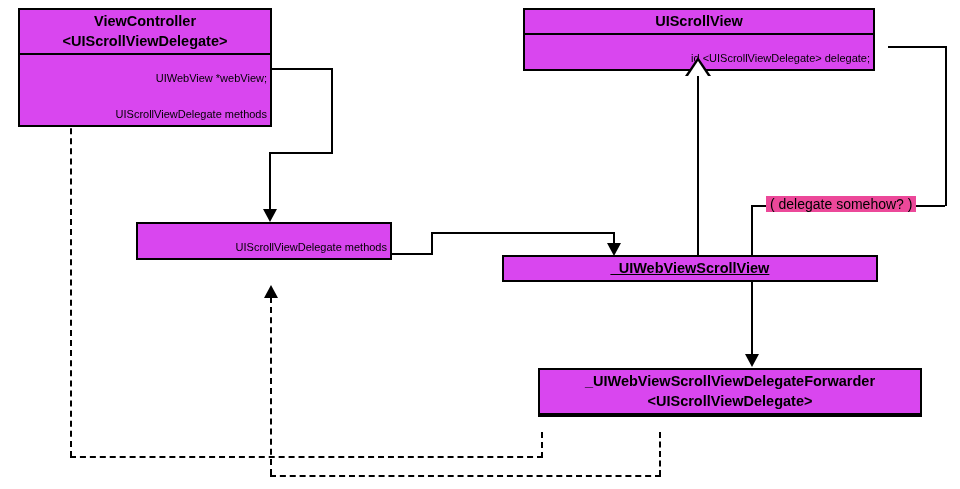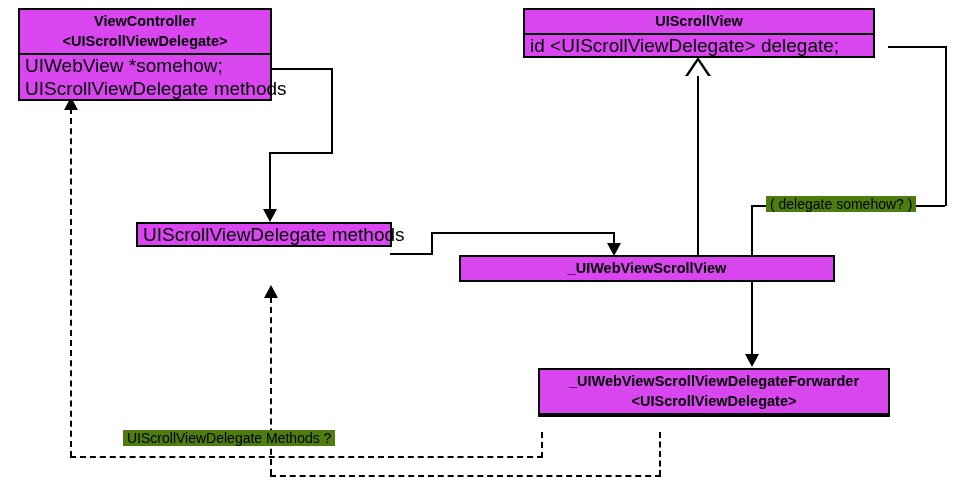--- a/index.html
+++ b/index.html
@@ -33,24 +33,24 @@
     padding:1px 4px 2px 4px;
     color:#000000;
     white-space:nowrap;
   }
   .uml-head.with-rows{
     border-bottom:2px solid #000000;
   }
   .uml-row{
     box-sizing:border-box;
     width:100%;
-    text-align:left;
-    font-size:19px;
+    text-align:right;
+    font-size:11px;
     line-height:19px;
-    padding:1px 3px 1px 5px;
+    padding:14px 3px 1px 5px;
     color:#000000;
     white-space:nowrap;
   }
   .uml-row + .uml-row{
     border-top:2px solid #d946ef;
   }
   .uml-head .sub{ display:block; }
 
   
   .seg{
@@ -112,21 +112,21 @@
     border-bottom:15px solid #ffffff;
     left:-10px; top:4px;
   }
 
   
   .edge-label{
     position:absolute;
     font-size:14px;
     line-height:16px;
     color:#000000;
-    background:#4d7c0f;
+    background:#ec4899;
     white-space:nowrap;
     padding:0 4px;
     z-index:4;
     text-align:center;
   }
 </style>
 </head>
 <body>
 
 <div id="canvas">
@@ -155,53 +155,52 @@
   <div class="seg seg-v" style="left:751px; top:205px; height:51px;"></div>
   <div class="edge-label" style="left:766px; top:196px;">( delegate somehow? )</div>
 
   <div class="seg seg-v" style="left:751px; top:277px; height:79px;"></div>
   <div class="arrow arrow-down" style="left:745px; top:354px;"></div>
 
   <div class="dash-v" style="left:541px; top:432px; height:26px;"></div>
   <div class="dash-h" style="left:70px; top:456px; width:473px;"></div>
   <div class="dash-v" style="left:70px; top:108px; height:349px;"></div>
   <div class="arrow arrow-up" style="left:64px; top:97px;"></div>
-  <div class="edge-label" style="left:123px; top:430px;">UIScrollViewDelegate Methods ?</div>
 
   <div class="dash-v" style="left:659px; top:432px; height:44px;"></div>
   <div class="dash-h" style="left:270px; top:475px; width:391px;"></div>
   <div class="dash-v" style="left:270px; top:297px; height:178px;"></div>
   <div class="arrow arrow-up" style="left:264px; top:285px;"></div>
 
   <div class="uml-box" style="left:18px; top:8px; width:254px;">
     <div class="uml-head with-rows">
       <span>ViewController</span>
       <span class="sub">&lt;UIScrollViewDelegate&gt;</span>
     </div>
-    <div class="uml-row">UIWebView *somehow;</div>
+    <div class="uml-row">UIWebView *webView;</div>
     <div class="uml-row">UIScrollViewDelegate methods</div>
   </div>
 
   <div class="uml-box" style="left:523px; top:8px; width:352px;">
     <div class="uml-head with-rows">
       <span>UIScrollView</span>
     </div>
     <div class="uml-row">id &lt;UIScrollViewDelegate&gt; delegate;</div>
   </div>
 
   <div class="uml-box" style="left:136px; top:222px; width:256px;">
     <div class="uml-row">UIScrollViewDelegate methods</div>
   </div>
 
-  <div class="uml-box" style="left:459px; top:255px; width:376px;">
+  <div class="uml-box" style="left:502px; top:255px; width:376px;text-decoration:underline;">
     <div class="uml-head">
       <span>_UIWebViewScrollView</span>
     </div>
   </div>
 
-  <div class="uml-box" style="left:538px; top:368px; width:352px;">
+  <div class="uml-box" style="left:538px; top:368px; width:384px;">
     <div class="uml-head with-rows">
       <span>_UIWebViewScrollViewDelegateForwarder</span>
       <span class="sub">&lt;UIScrollViewDelegate&gt;</span>
     </div>
   </div>
 
 </div>
 
 </body></html>

